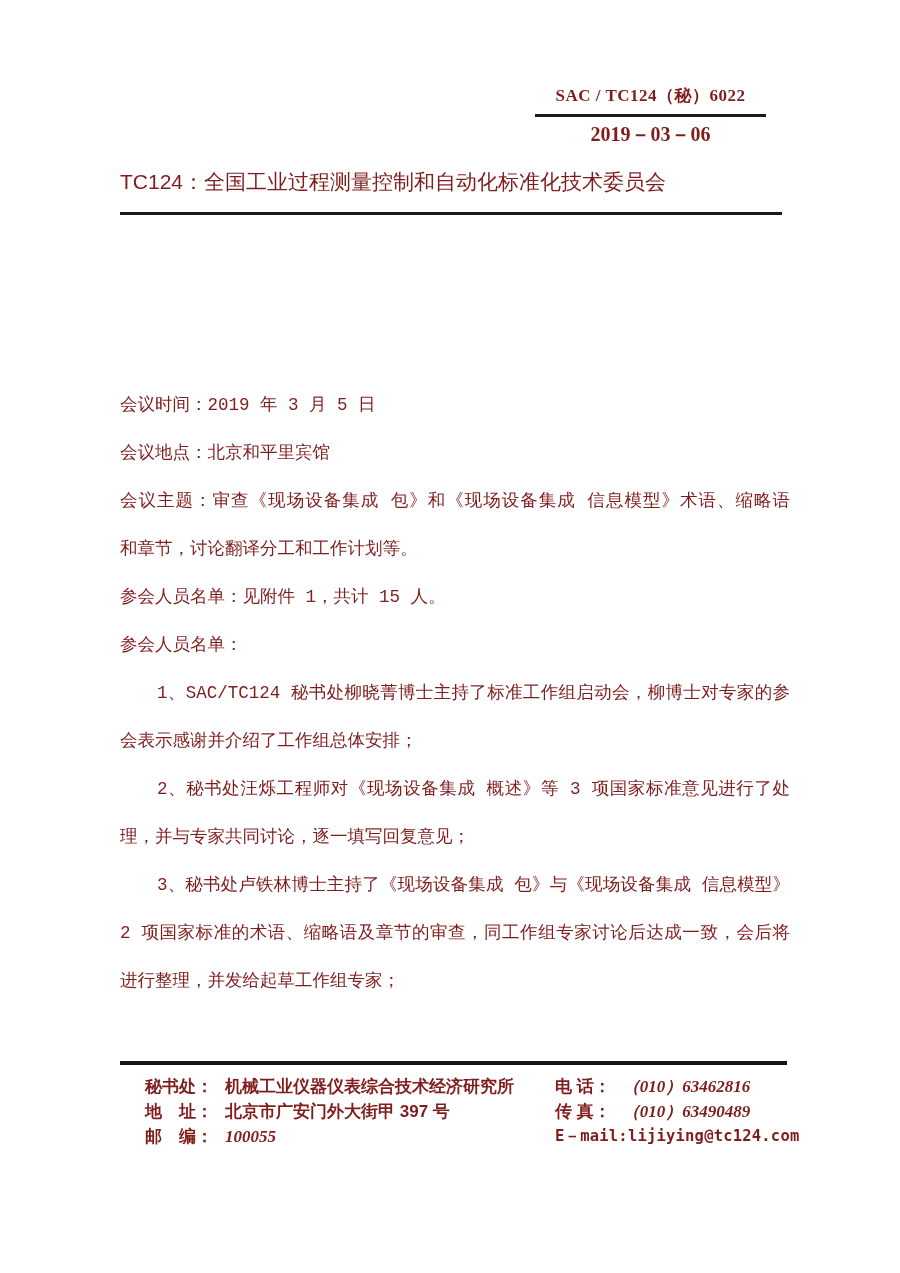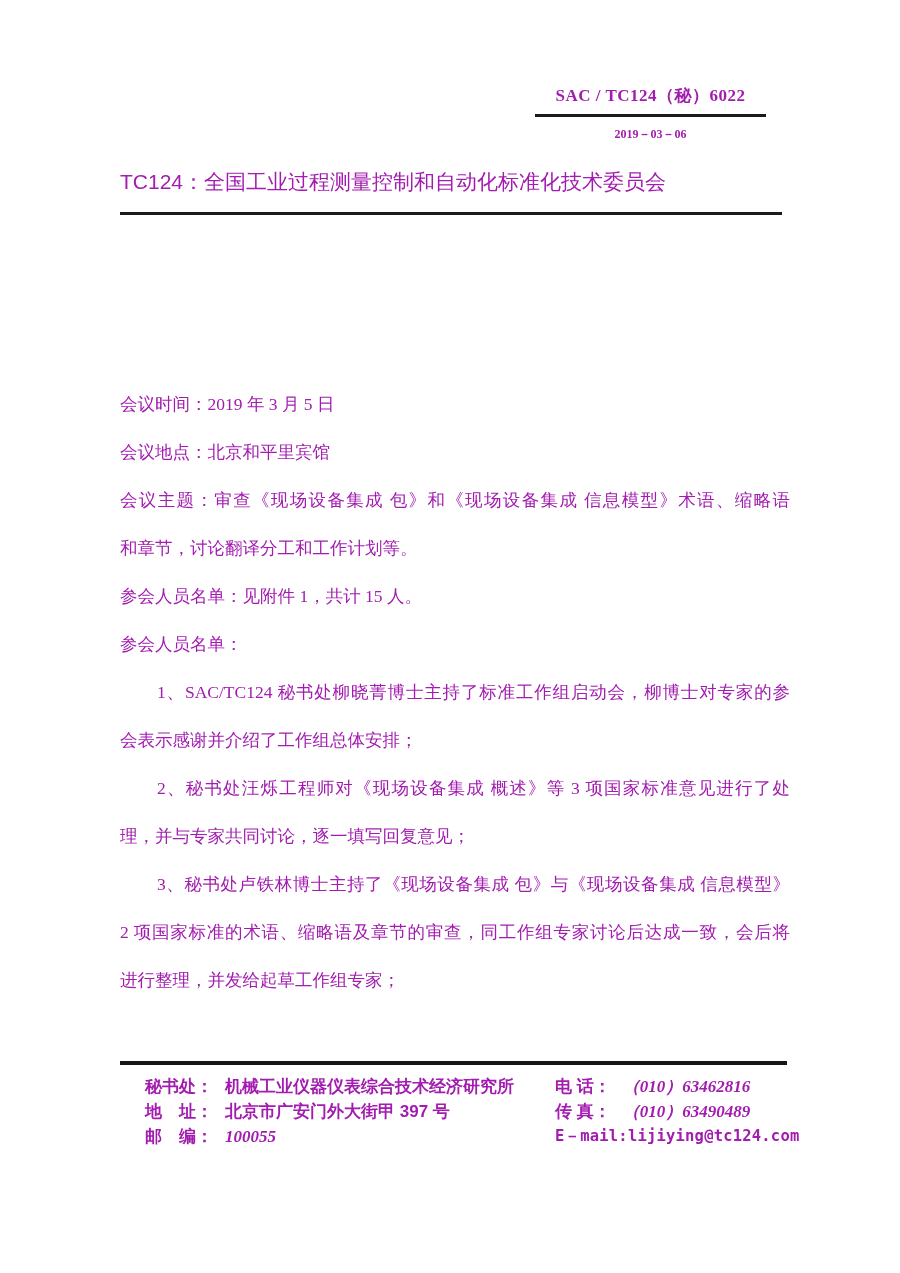--- a/index.html
+++ b/index.html
@@ -1,21 +1,21 @@
 <!DOCTYPE html>
 <html><head>
 <meta charset="utf-8">
 <style>
   html,body{margin:0;padding:0;background:#ffffff;}
   .page{
     position:relative;
     width:900px;
     height:1273px;
     background:#ffffff;
-    color:#a21caf;
+    color:#7f1d1d;
     font-family:"Liberation Serif","DejaVu Serif",serif;
     overflow:hidden;
   }
   
   .hdr-block{
     position:absolute;
     left:535px; top:85px;
     width:231px;
     text-align:center;
   }
@@ -28,21 +28,21 @@
     white-space:nowrap;
   }
   .hdr-rule{
     margin-top:7px;
     height:3px;
     background:#1a1a1a;
   }
   .doc-date{
     margin-top:6px;
     font-weight:bold;
-    font-size:12px;
+    font-size:20px;
     line-height:22px;
     white-space:nowrap;
   }
   
   .committee{
     position:absolute;
     left:120px; top:168px;
     width:670px;
     font-family:"Liberation Sans","DejaVu Sans",sans-serif;
     font-size:21px;
@@ -81,21 +81,21 @@
   .bl.j{
     white-space:normal;
     text-align:justify;
     text-align-last:justify;
   }
   .bl.ind{ text-indent:37px; }
   .lab{
     font-family:"Liberation Sans","DejaVu Sans",sans-serif;
     font-weight:normal;
   }
-  .val{ font-family:Liberation Serif, serif;margin-top:43px; }
+  .val{ font-family:Liberation Mono, monospace;margin-top:43px; }
   
   .foot-rule{
     position:absolute;
     left:120px; top:1061px;
     width:667px; height:4px;
     background:#161616;
   }
   .foot-col{
     position:absolute;
     top:1074px;

